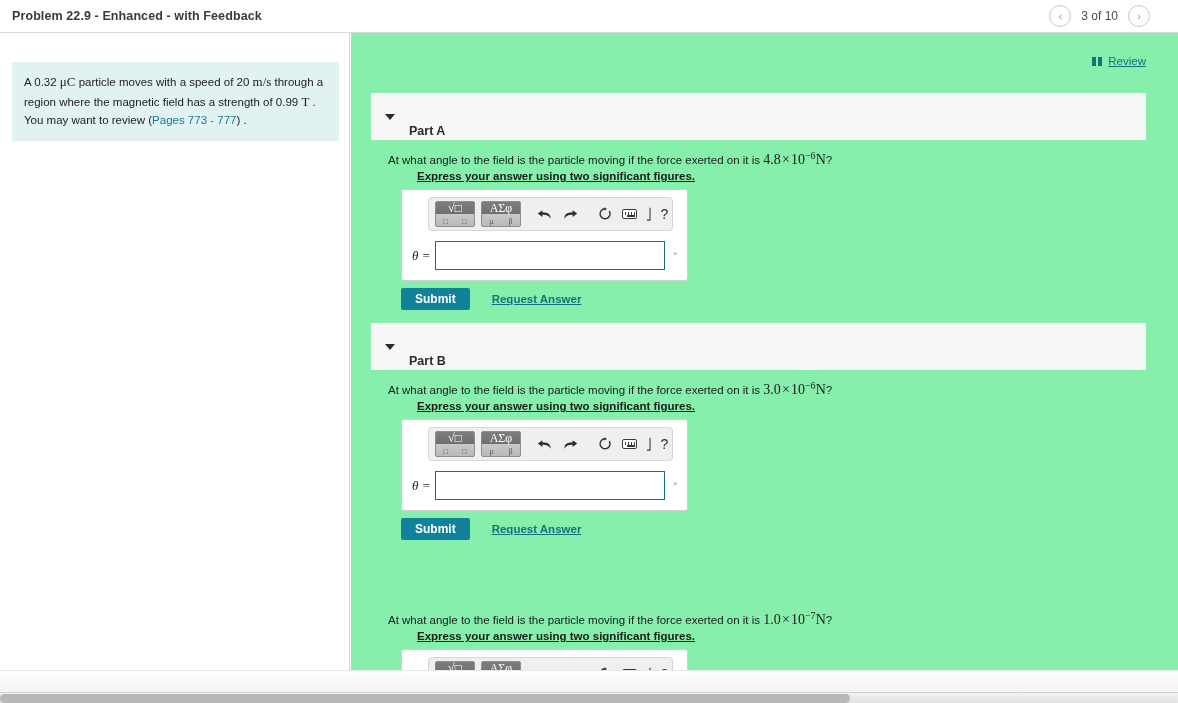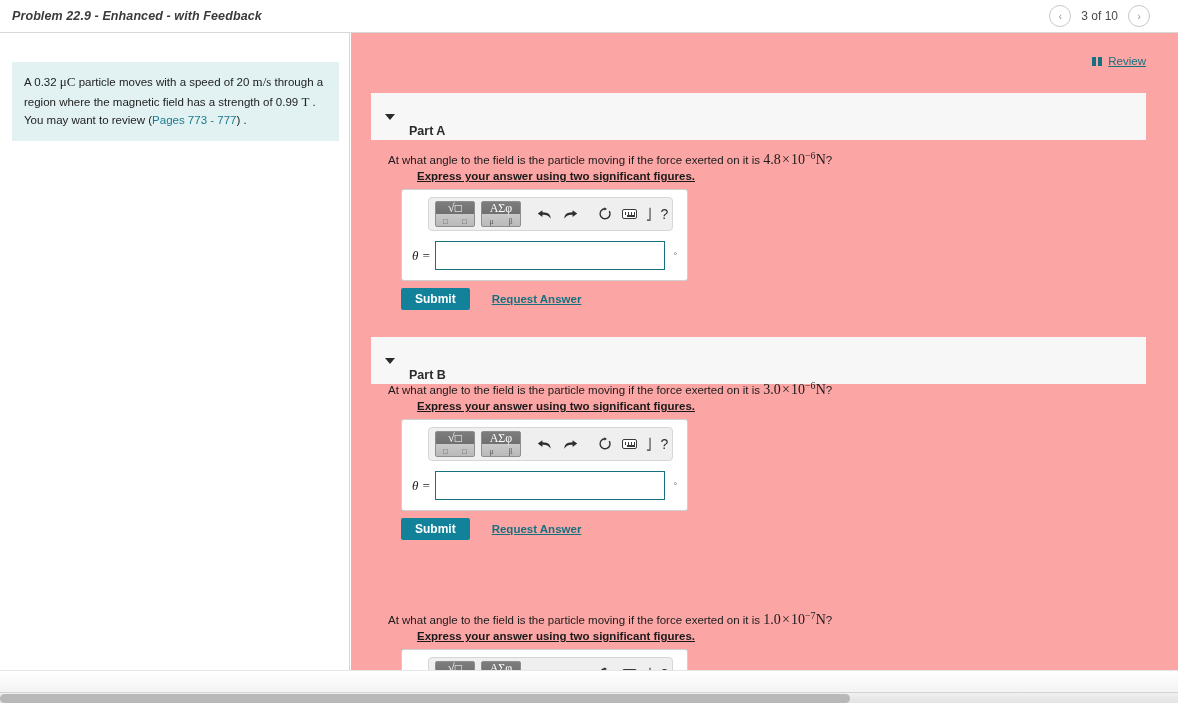--- a/index.html
+++ b/index.html
@@ -16,21 +16,20 @@
   .topbar {
     position: relative;
     height: 33px;
     border-bottom: 1px solid #d8d8d8;
     background: #ffffff;
   }
   .topbar-title {
     position: absolute; left: 12px; top: 9px;
     font-size: 12.5px; font-weight: bold; color: #3b3b3b;
     letter-spacing: .1px;
-    font-style: italic;
   }
   .pager {
     position: absolute; right: 28px; top: 5px;
     display: flex; align-items: center; gap: 10px;
   }
   .pager-btn {
     width: 22px; height: 22px; border-radius: 50%;
     border: 1px solid #c9c9c9; background: #fff;
     display: flex; align-items: center; justify-content: center;
     color: #9a9a9a; font-size: 11px; line-height: 1;
@@ -51,21 +50,21 @@
     margin: 29px 10px 0 12px;
     background: #e2f2f3;
     padding: 10px 12px 11px 12px;
     font-size: 11.5px; line-height: 1.55; color: #222;
   }
   .problem-box .mr { font-family: "Liberation Serif", serif; font-size: 13px; }
   .pglink { color: #1a7a8c; }
 
   .right-pane {
     position: absolute; left: 351px; top: 0; right: 0; height: 659px;
-    background: #fca5a5; overflow: hidden;
+    background: #86efac; overflow: hidden;
   }
 
   .review-row {
     position: absolute; right: 32px; top: 22px;
     display: flex; align-items: center; gap: 5px;
   }
   .review-icon { display:inline-block; width: 11px; height: 9px; position: relative; }
   .review-icon i {
     position: absolute; top:0; width: 4px; height: 9px; background: #17707f; display:block;
   }
@@ -282,21 +281,21 @@
           <input class="ans-input" type="text" placeholder="" style="">
           <span class="deg">°</span>
         </div>
       </div>
 
       <div class="submit-row" style="top:255px;">
         <button class="submit-btn">Submit</button>
         <span class="req-answer">Request Answer</span>
       </div>
 
-      <div class="part-header" style="top:304px;">
+      <div class="part-header" style="top:290px;">
         <span class="caret"></span>
         <span class="part-title">Part B</span>
       </div>
       <div class="qtext" style="top:347px;">
         <span>At what angle to the field is the particle moving if the force exerted on it is </span><span class="ms">3.0</span><span class="ms"> </span><span class="ms">×</span><span class="ms"> </span><span class="ms">10</span><sup class="ms" style="font-size:10px">−6</sup><span class="ms">N</span><span>?</span>
       </div>
       <div class="sig" style="top:367px;">Express your answer using two significant figures.</div>
 
       <div class="answer-box" style="top:386px;">
         <div class="mtoolbar">

